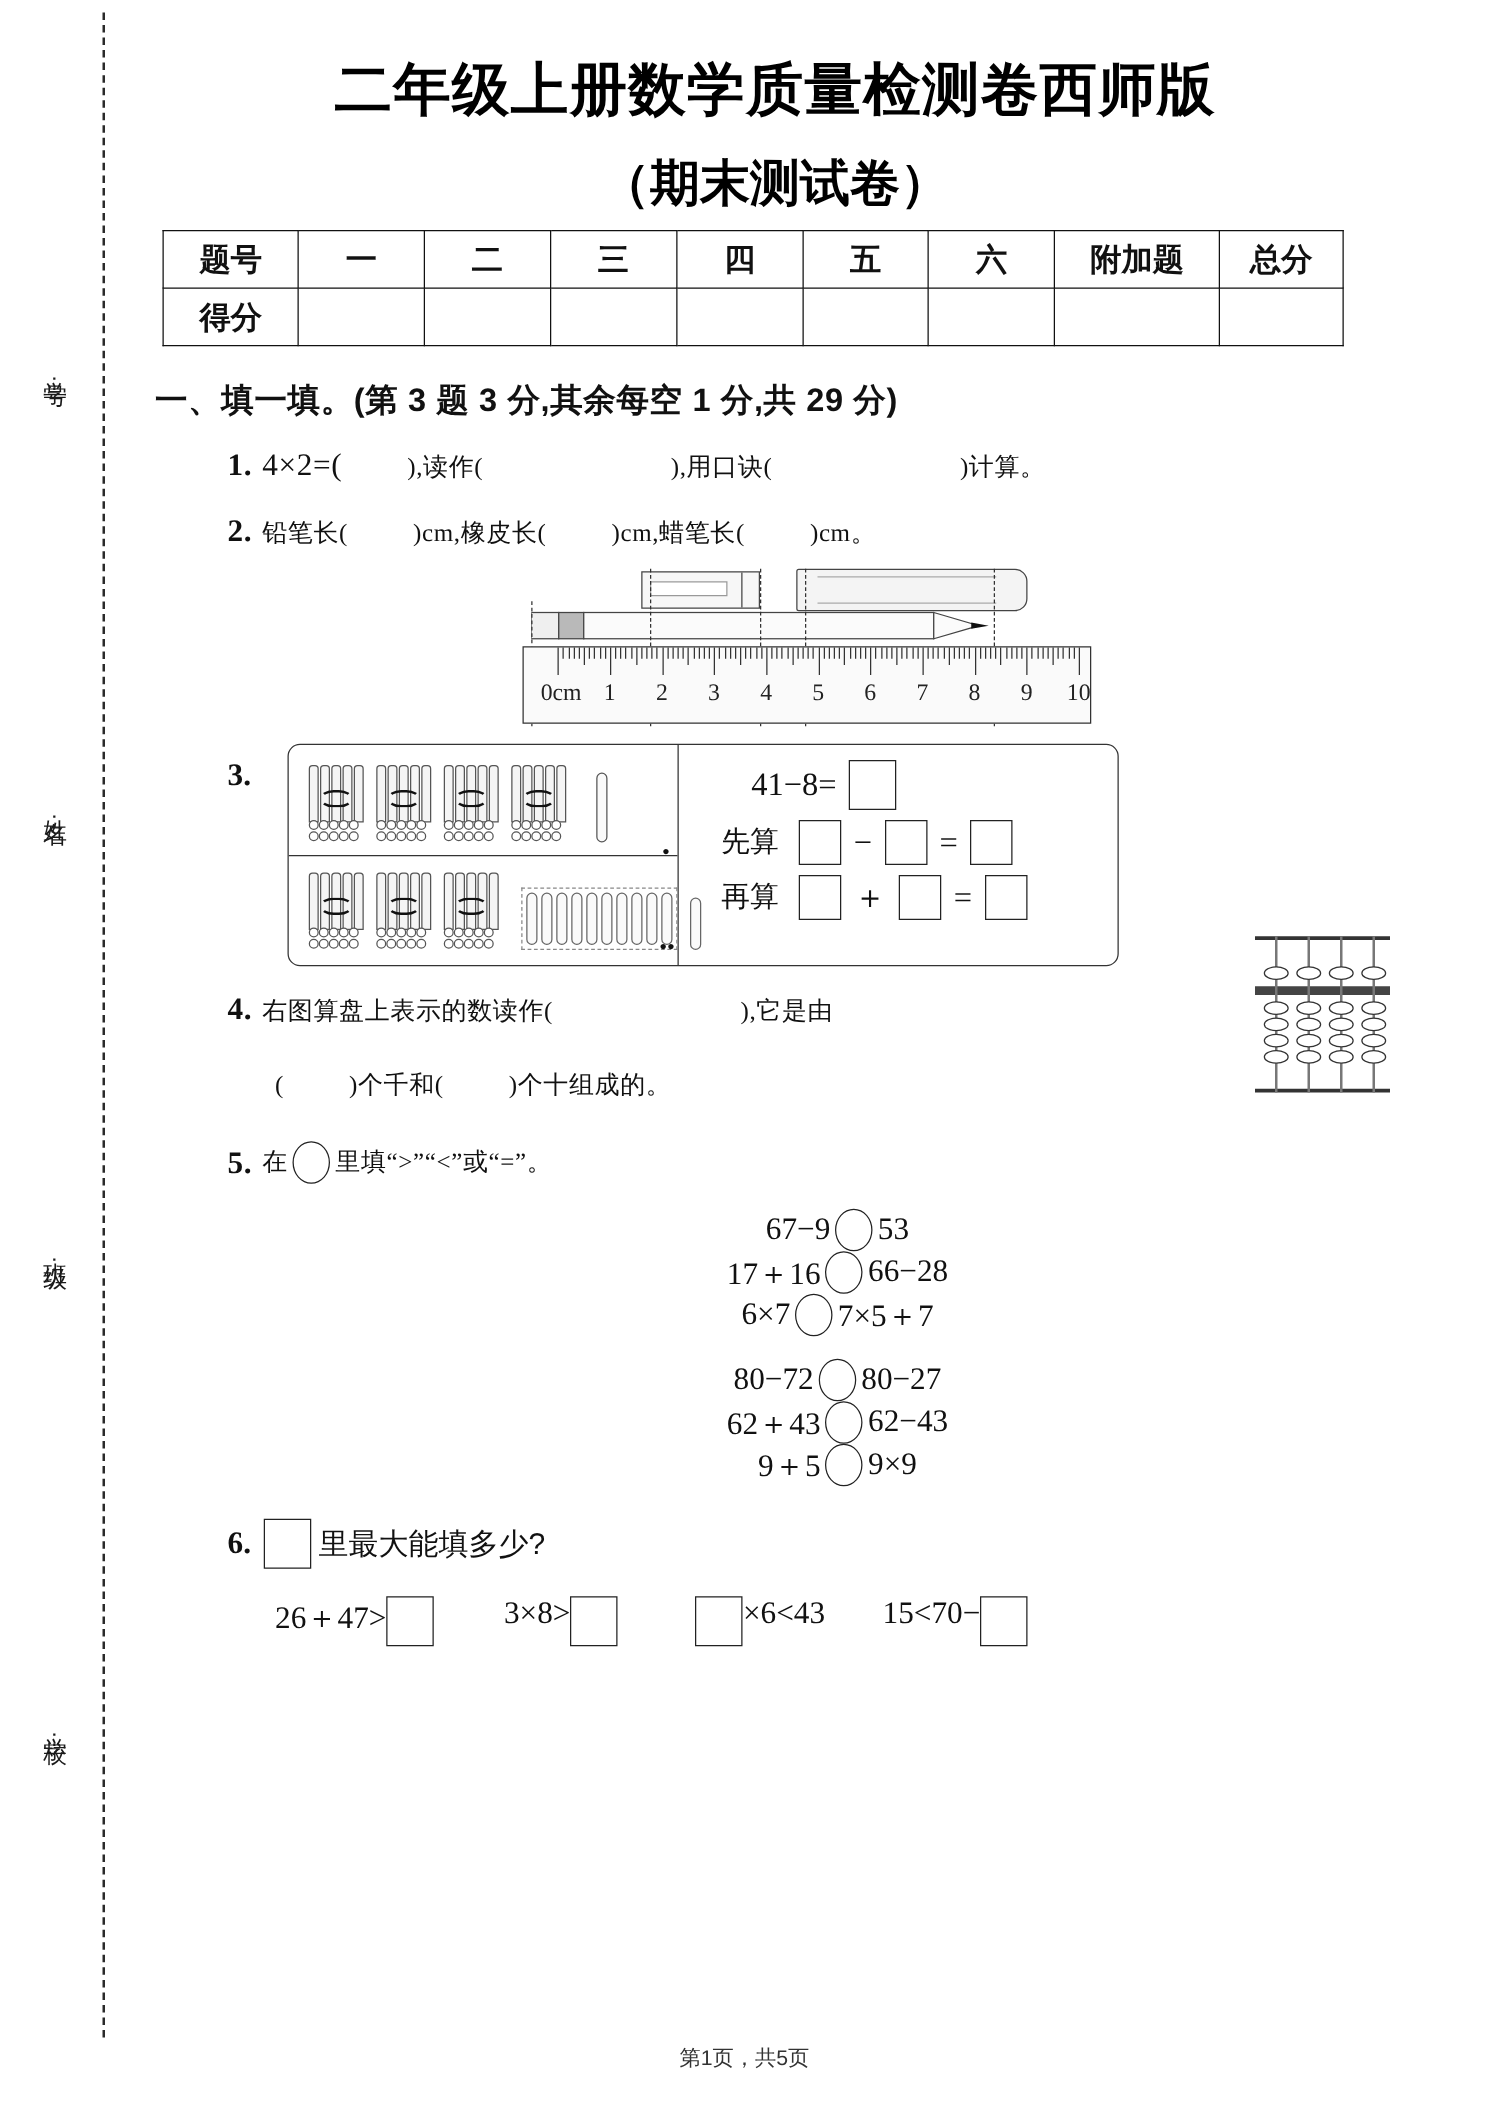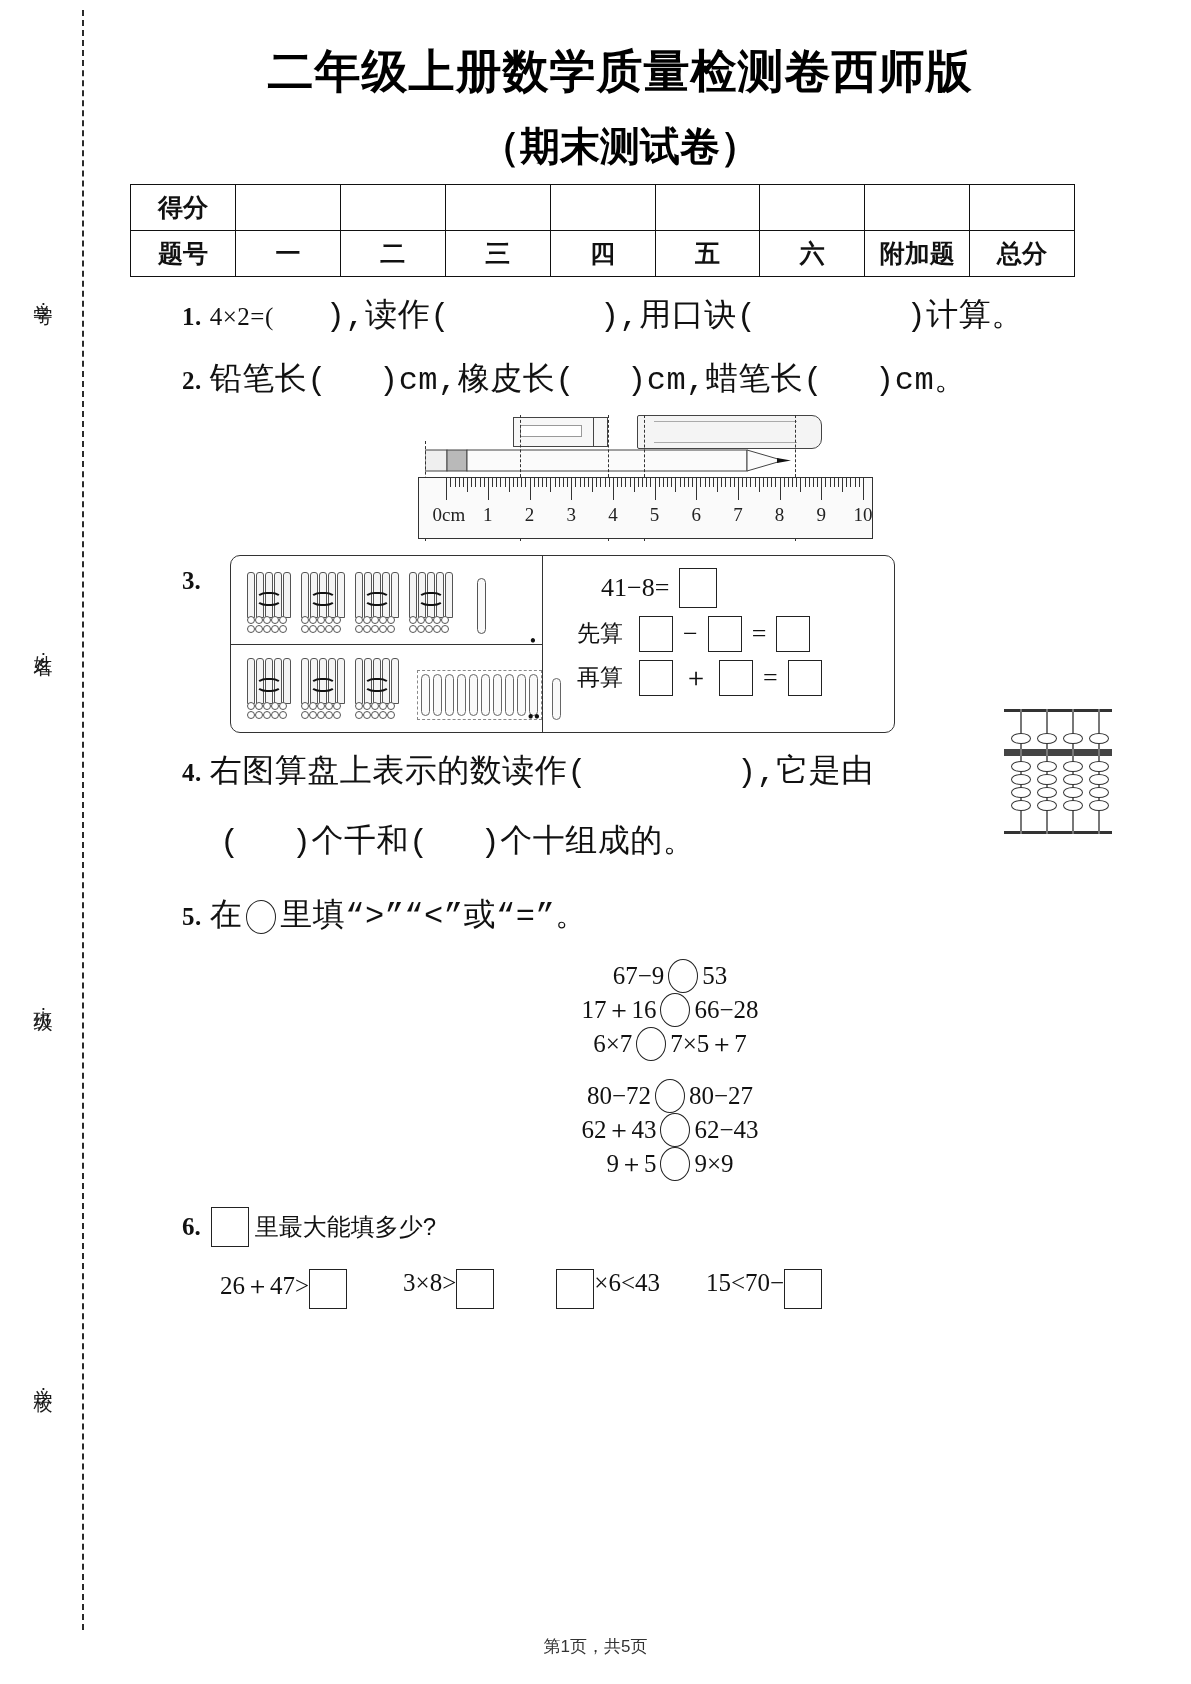--- a/index.html
+++ b/index.html
@@ -115,21 +115,21 @@
     font-size: 25px;
     line-height: 1.5;
     letter-spacing: 0.5px;
     position: relative;
   }
   .q .num {
     font-weight: bold;
     font-family: "Liberation Serif", serif;
     margin-right: 8px;
   }
-  .q .cn { font-family: Liberation Mono, monospace; font-size: 32px; }
+  .q .cn { font-family: Liberation Serif, serif; font-size: 20px; }
   .q .mth { font-family: "Liberation Serif", "DejaVu Serif", serif; }
 
   .gap-s { display: inline-block; width: 52px; }
   .gap-l { display: inline-block; width: 150px; }
 
   
   .fig-ruler {
     position: relative;
     margin: 10px 0 0 290px;
     width: 470px; height: 130px;
@@ -327,44 +327,45 @@
 
 <div class="page">
 
   <div class="title">二年级上册数学质量检测卷西师版</div>
   <div class="subtitle">（期末测试卷）</div>
 
 
   <table class="score">
     <tbody>
         <tr>
+      <td class="lbl">题号</td>
+      <td class="n">一</td>
+      <td class="n">二</td>
+      <td class="n">三</td>
+      <td class="n">四</td>
+      <td class="n">五</td>
+      <td class="n">六</td>
+      <td class="extra">附加题</td>
+      <td class="sum">总分</td>
+    </tr>
+    <tr>
       <td class="lbl">得分</td>
       <td></td>
       <td></td>
       <td></td>
       <td></td>
       <td></td>
       <td></td>
       <td></td>
       <td></td>
     </tr>
-    <tr>
-      <td class="lbl">题号</td>
-      <td class="n">一</td>
-      <td class="n">二</td>
-      <td class="n">三</td>
-      <td class="n">四</td>
-      <td class="n">五</td>
-      <td class="n">六</td>
-      <td class="extra">附加题</td>
-      <td class="sum">总分</td>
-    </tr>
   </tbody>
     </table>
 
+  <div class="sec-head">一、填一填。(第 3 题 3 分,其余每空 1 分,共 29 分)</div>
 
   <div class="q">
     <span class="num">1.</span><span class="mth">4×2=(</span><span class="gap-s"></span><span class="cn">),读作(</span><span class="gap-l"></span><span class="cn">),用口诀(</span><span class="gap-l"></span><span class="cn">)计算。</span>
   </div>
 
   <div class="q">
     <span class="num">2.</span><span class="cn">铅笔长(</span><span class="gap-s"></span><span class="cn">)cm,橡皮长(</span><span class="gap-s"></span><span class="cn">)cm,蜡笔长(</span><span class="gap-s"></span><span class="cn">)cm。</span>
   </div>
 
   <div class="fig-ruler">

